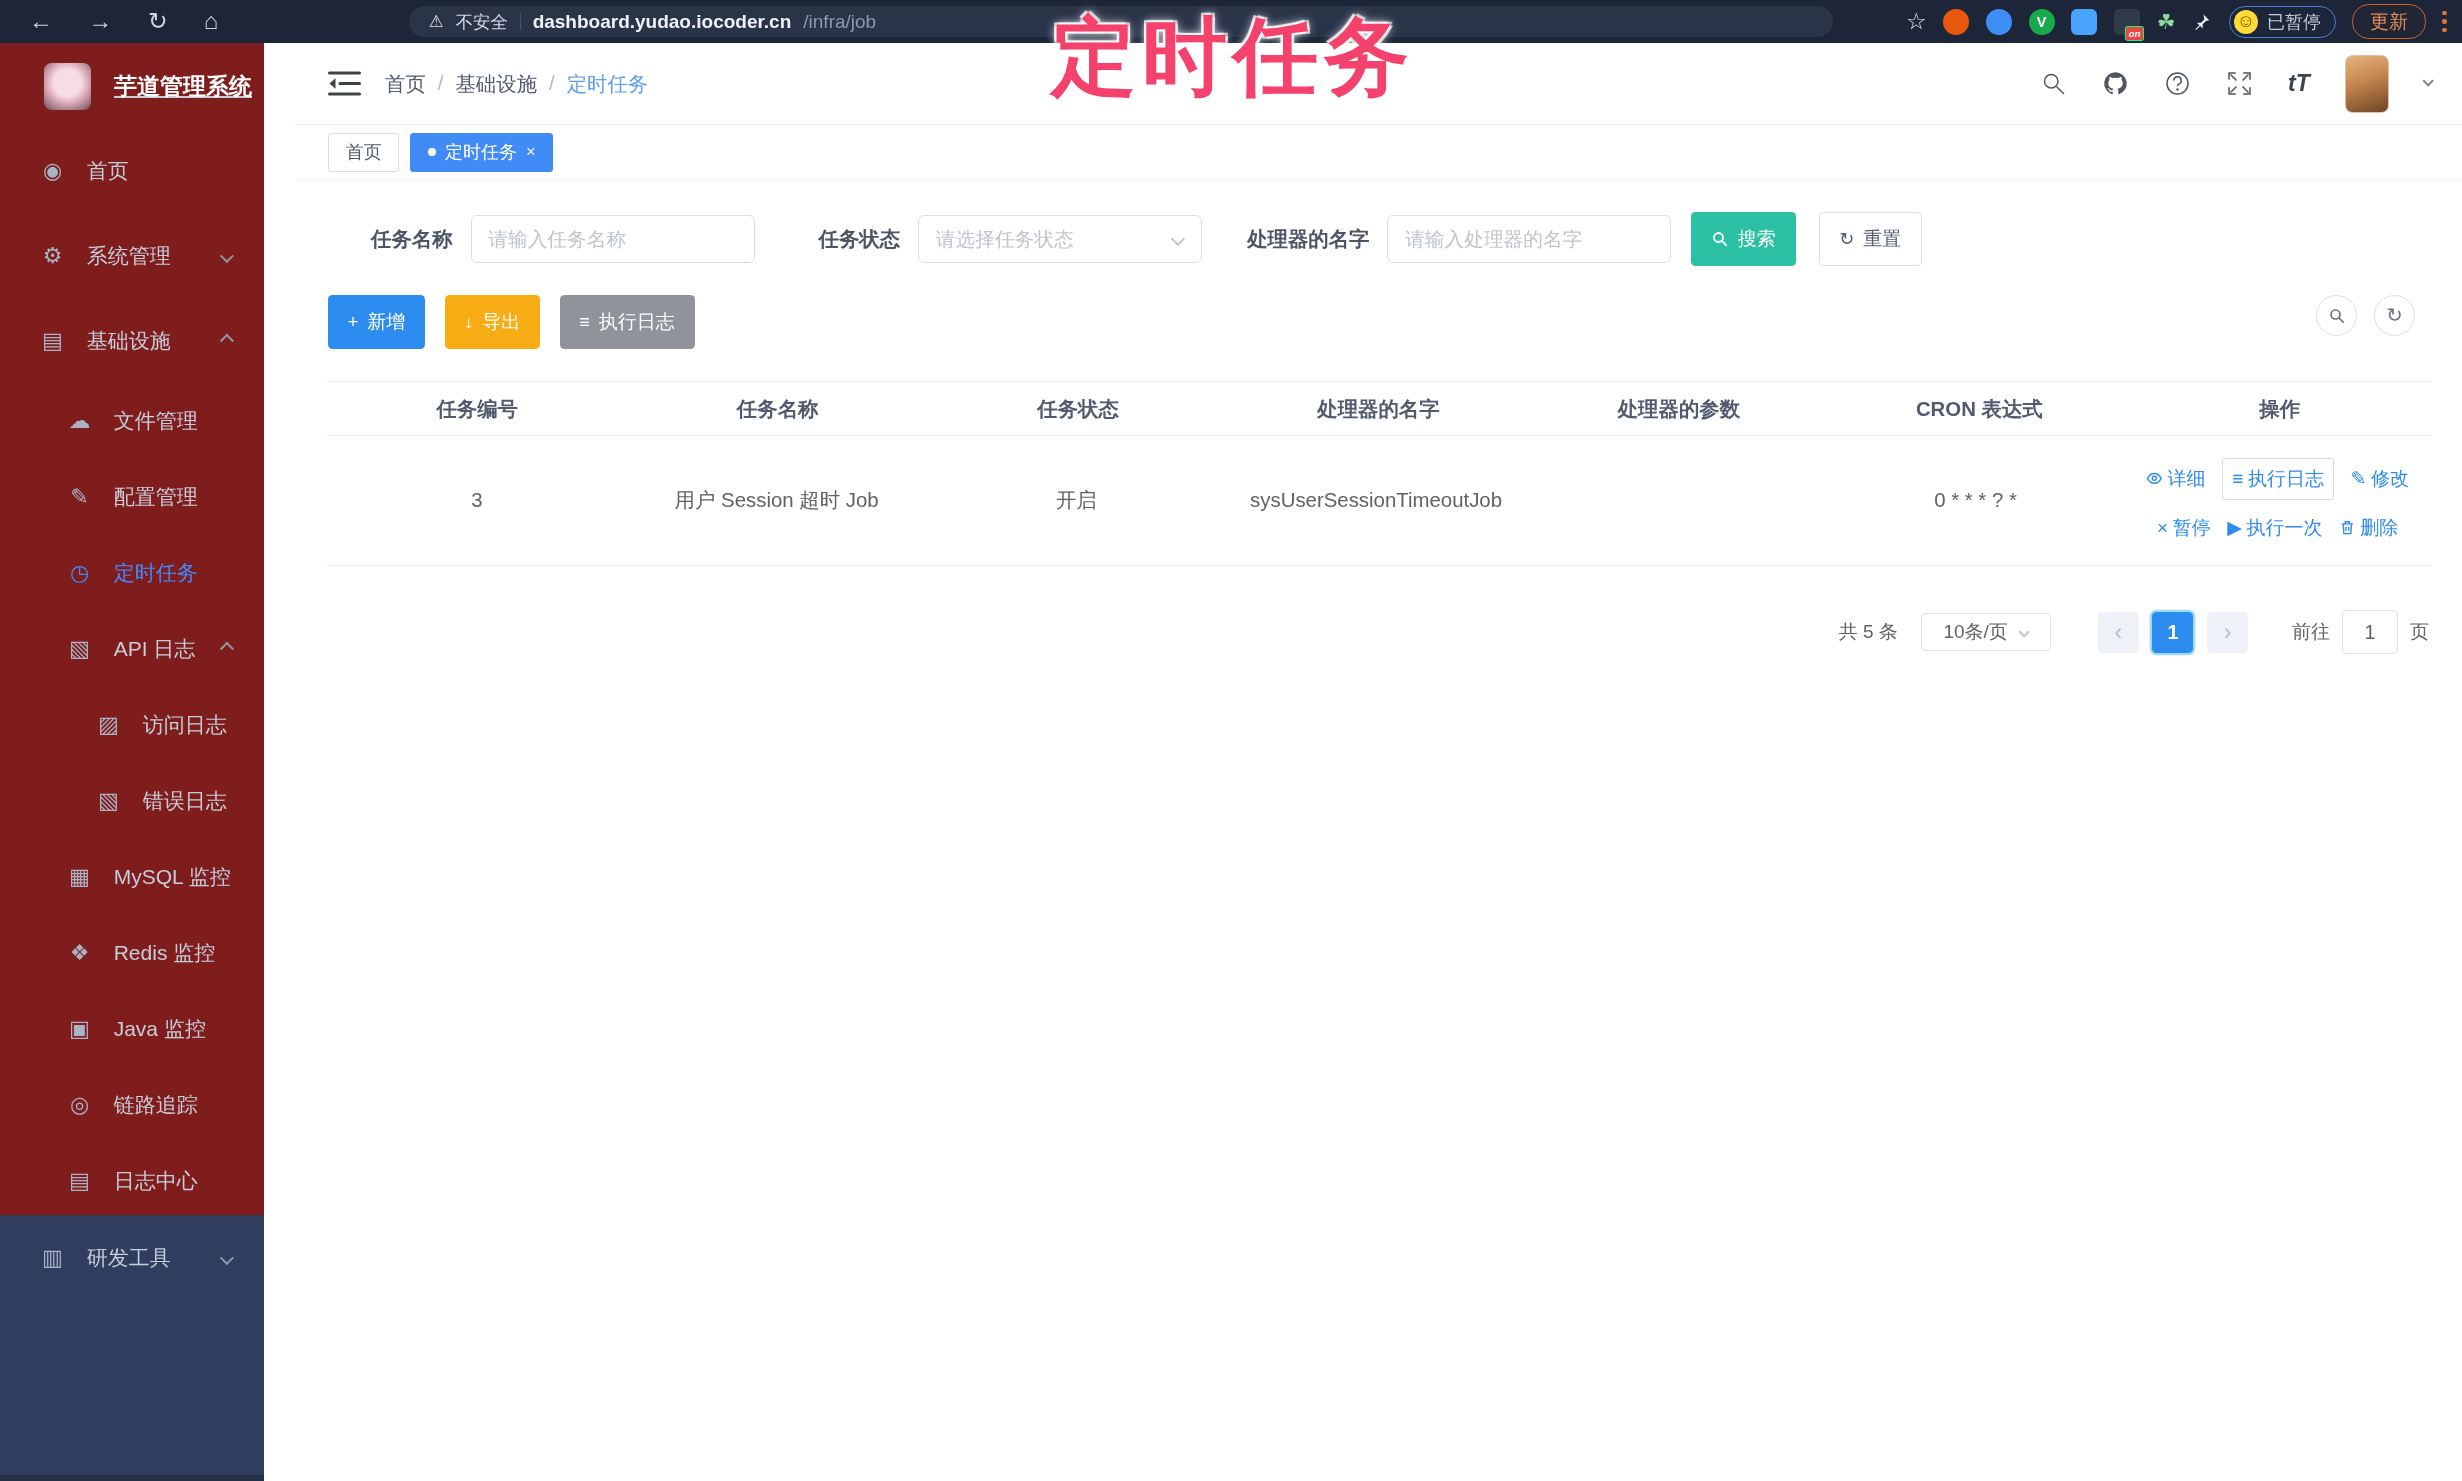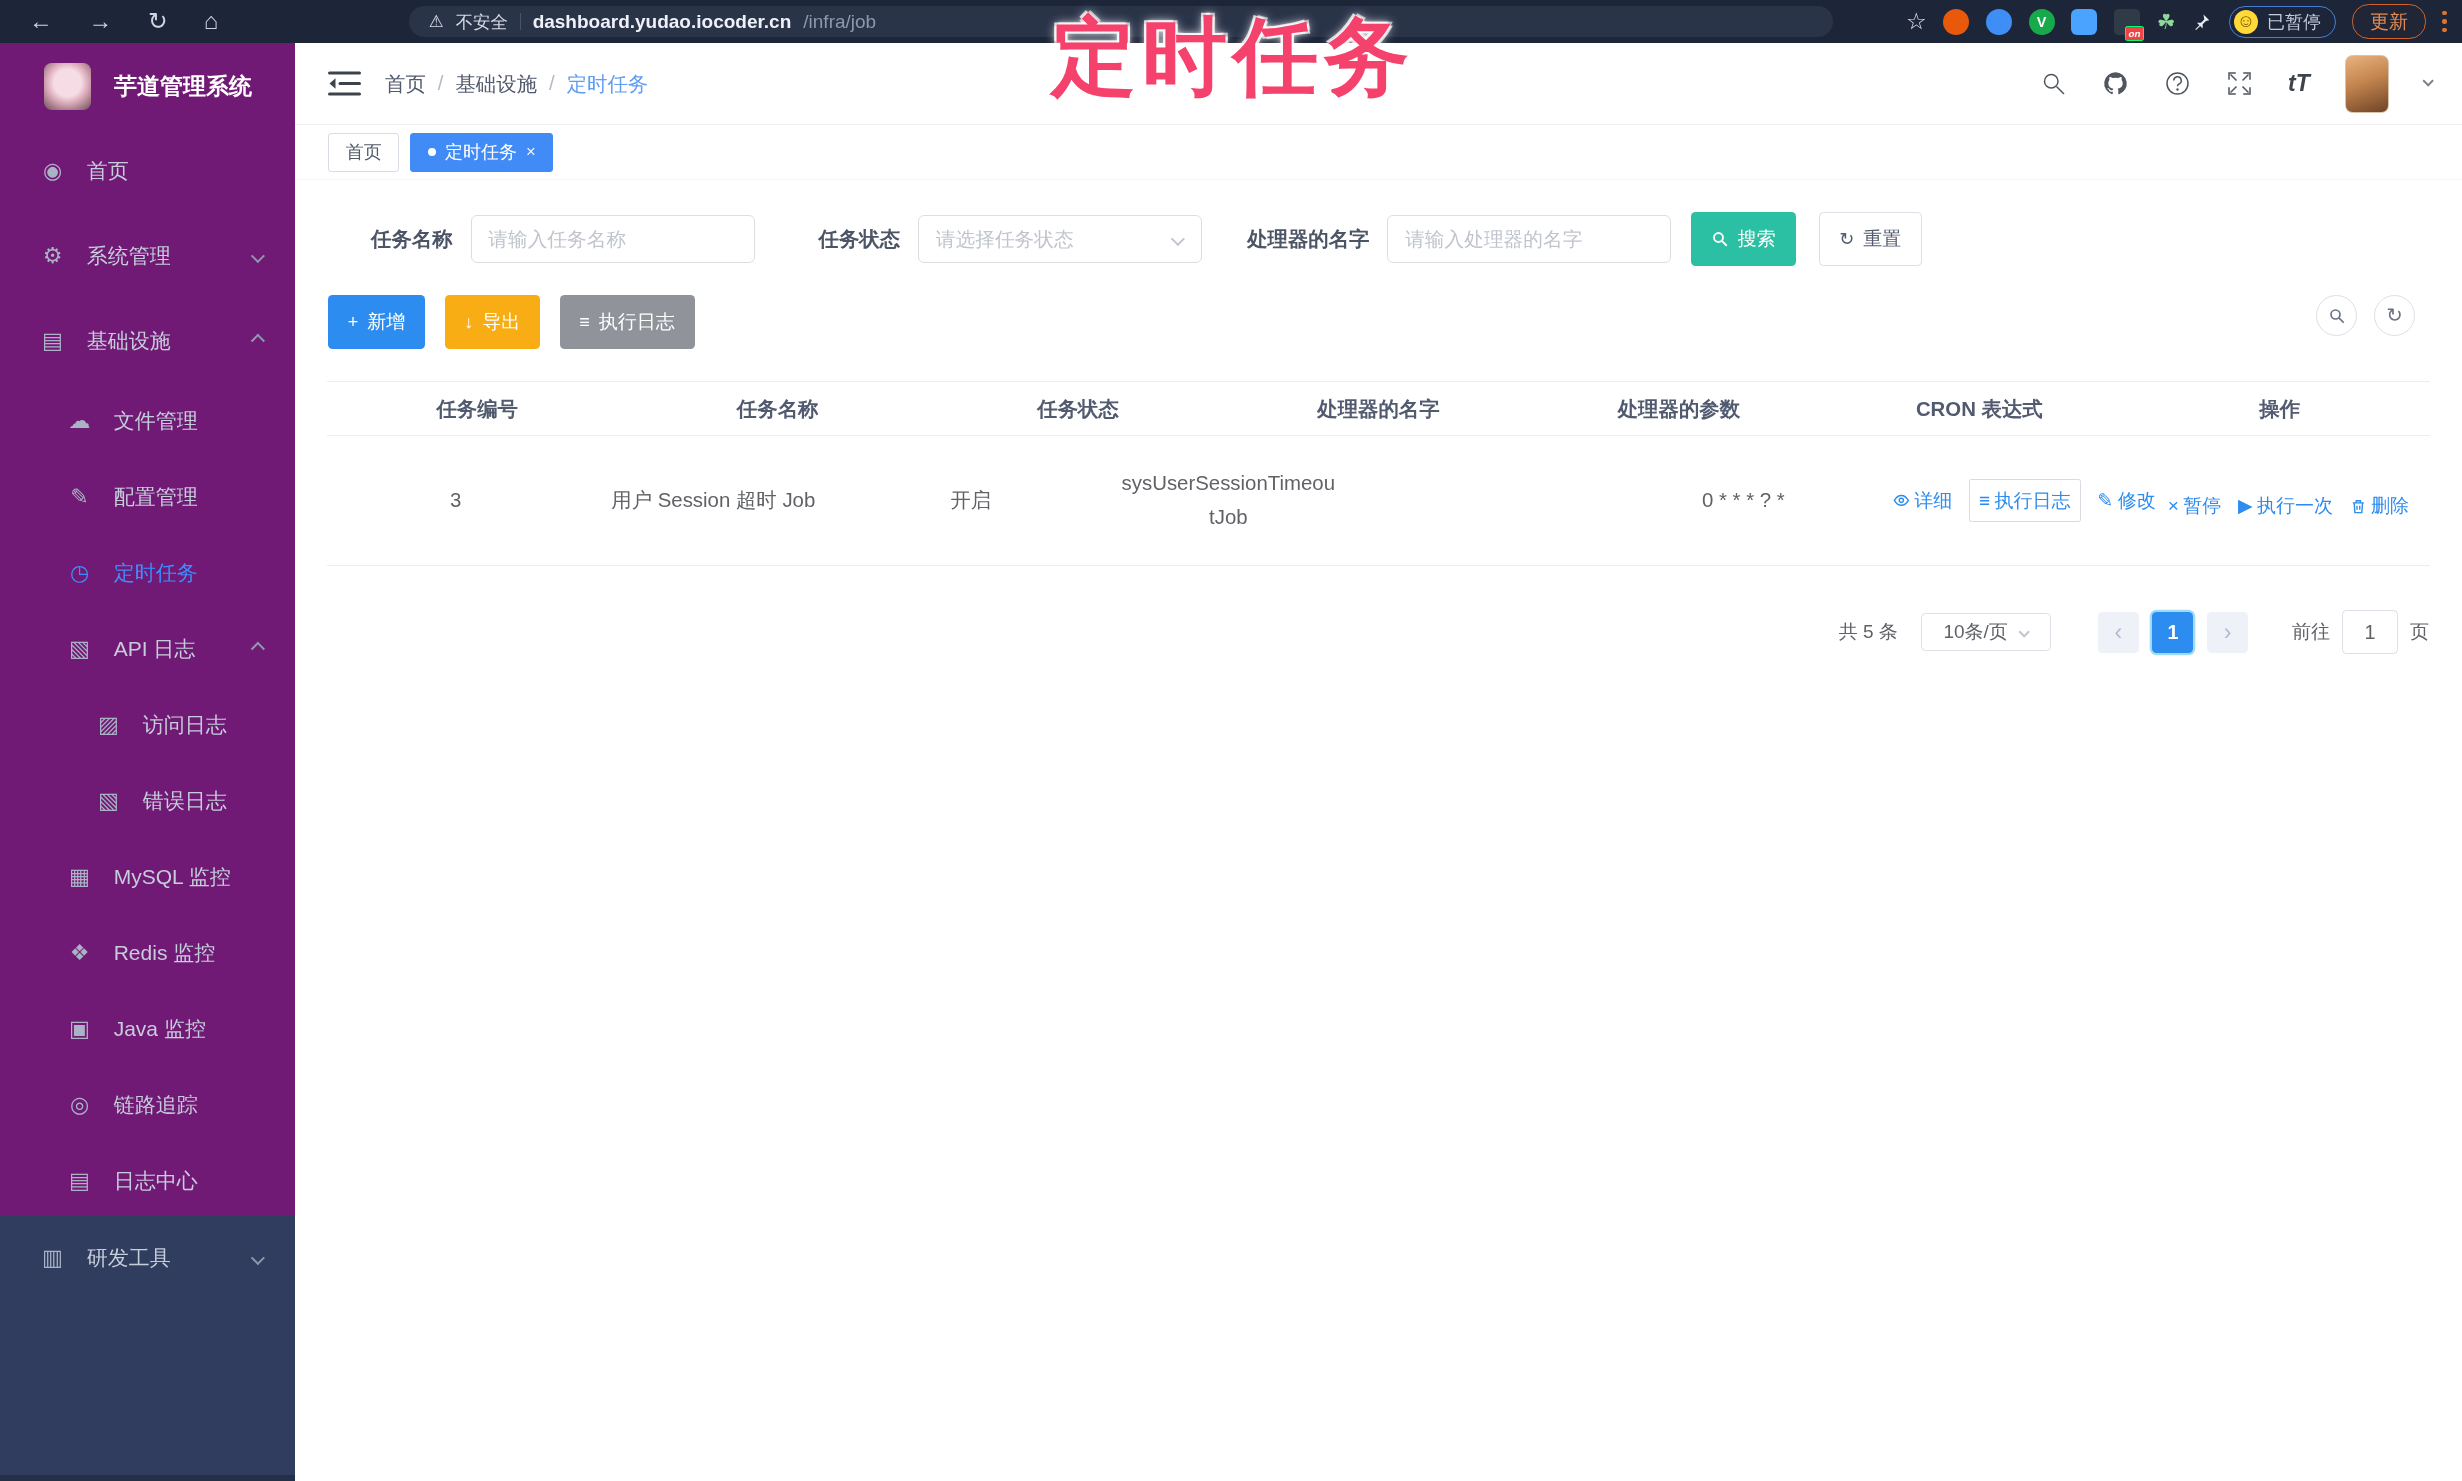--- a/index.html
+++ b/index.html
@@ -43,22 +43,22 @@
   .kebab { display:flex; flex-direction:column; gap:3.8px; margin-right:4.5px; }
   .kebab i { width:4.5px; height:4.5px; border-radius:50%; background:#e0762e; }
 
   
   .annotation { position:absolute; left:1051px; top:0px; z-index:50;
     font-size:85px; font-weight:bold; letter-spacing:6px; color:#f5426c;
     text-shadow:0 0 4.5px #fff,0 0 10.6px #fff,2.3px 2.3px 0 rgba(255,255,255,.75),
       -2.3px -2.3px 0 rgba(255,255,255,.75),2.3px -2.3px 0 rgba(255,255,255,.6),-2.3px 2.3px 0 rgba(255,255,255,.6); }
 
   
-  .sidebar { position:absolute; left:0; top:43px; width:295px; height:1439px;
-    background:#701a75; color:#c6cdda; overflow:hidden; }
+  .sidebar { position:absolute; left:0; top:43px; width:264px; height:1439px;
+    background:#7f1d1d; color:#c6cdda; overflow:hidden;text-decoration:underline; }
   .logo-row { display:flex; align-items:center; padding:19.7px 0 0 44px; gap:23px; }
   .logo-img { width:47px; height:47px; border-radius:7.6px;
     background:radial-gradient(circle at 50% 42%, #f6dce4 0 38%, #d9a9b8 58%, #6c4a57 100%); }
   .logo-title { font-size:23px; font-weight:bold; color:#fff; }
   .menu { position:absolute; top:85px; left:0; right:0; }
   .mi { display:flex; align-items:center; height:76px; font-size:21px; position:relative; cursor:default; }
   .mi.h1 { height:85px; }
   .mi .ic { width:35px; text-align:center; font-size:22px; color:#aab3c5; }
   .mi .lbl { margin-left:16.7px; }
   .mi.l1 { padding-left:35px; }
@@ -125,21 +125,21 @@
     display:flex; align-items:center; justify-content:center; color:#6a7180; font-size:19.7px; }
   .circ svg { width:18px; height:18px; stroke:#6a7180; fill:none; stroke-width:2.2; }
 
   .table { margin:32px 32px 0 32px; }
   .trow { display:flex; }
   .thead { border-top:0.8px solid #ebeef5; border-bottom:0.8px solid #ebeef5; height:55px; align-items:center; }
   .th { flex:1; text-align:center; font-size:20.4px; font-weight:bold; color:#515a6e; }
   .tbody { border-bottom:0.8px solid #ebeef5; min-height:130px; align-items:center; }
   .td { flex:1; text-align:center; font-size:20.4px; color:#606266; padding:0 21px;
     word-break:break-all; line-height:1.65; }
-  .ops { display:flex; flex-direction:row; gap:12px; align-items:flex-end; }
+  .ops { display:flex; flex-direction:column; gap:12px; align-items:center; }
   .ops .line { display:flex; gap:16.7px; align-items:center; }
   .op { color:#2d8cf0; font-size:19px; display:inline-flex; align-items:center; gap:4.5px; white-space:nowrap; cursor:default; }
   .op .oicon { width:16.7px; height:16.7px; stroke:#2d8cf0; fill:none; stroke-width:2; }
   .op-boxed { border:1.5px solid #d8dbe2; border-radius:2.3px; padding:4.5px 9px; }
 
   .pagination { margin-top:44px; display:flex; align-items:center; justify-content:flex-end;
     padding-right:33px; font-size:19px; color:#606266; }
   .pg-select { width:130px; height:38px; border:0.8px solid #dcdfe6; border-radius:4.5px; margin-left:23px;
     display:flex; align-items:center; justify-content:center; gap:12px; position:relative; color:#606266; }
   .pg-select .chev { border-color:#c0c4cc; width:8.3px; height:8.3px; }

